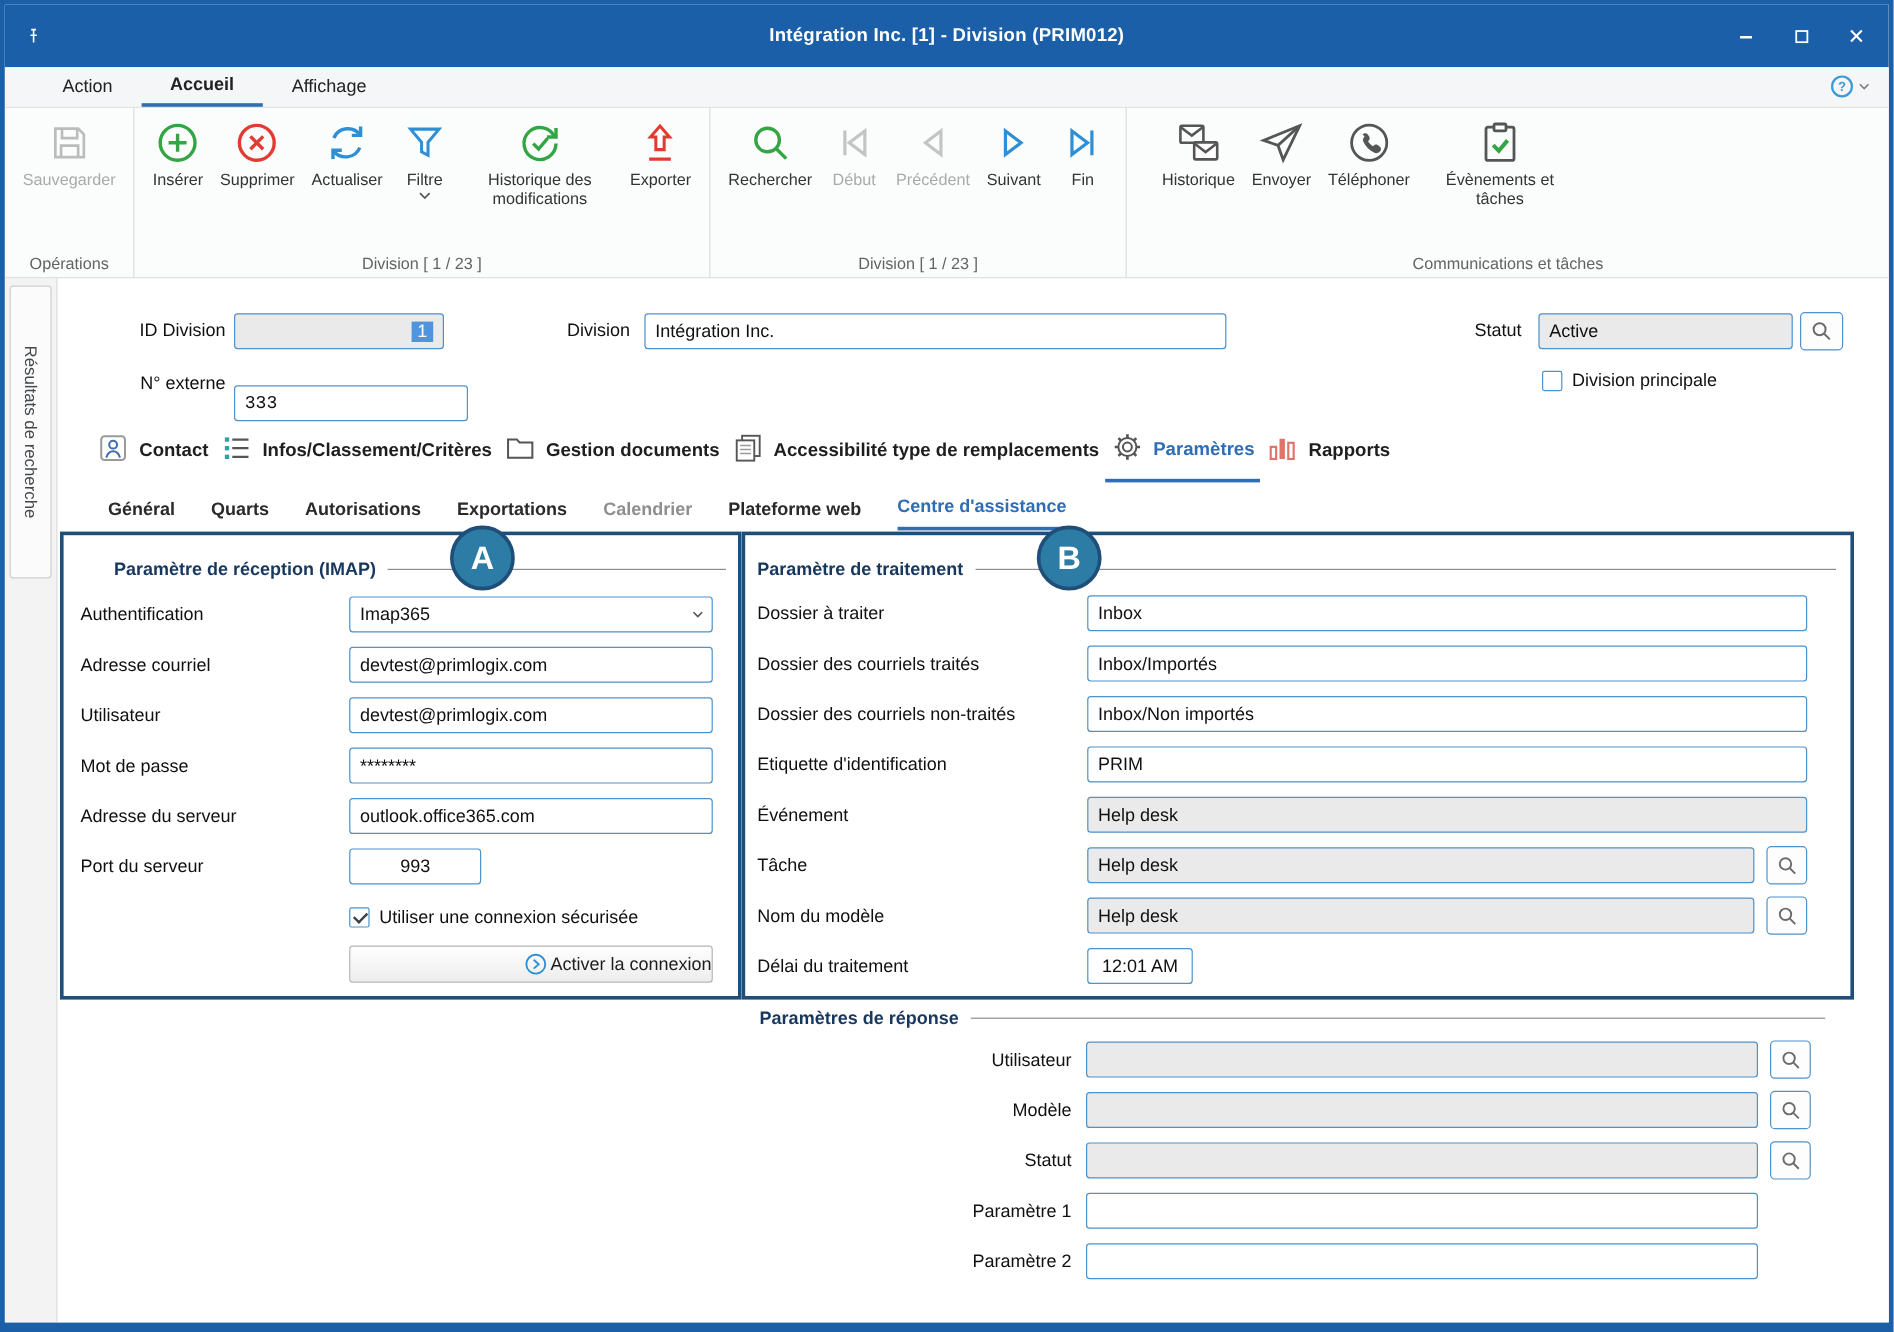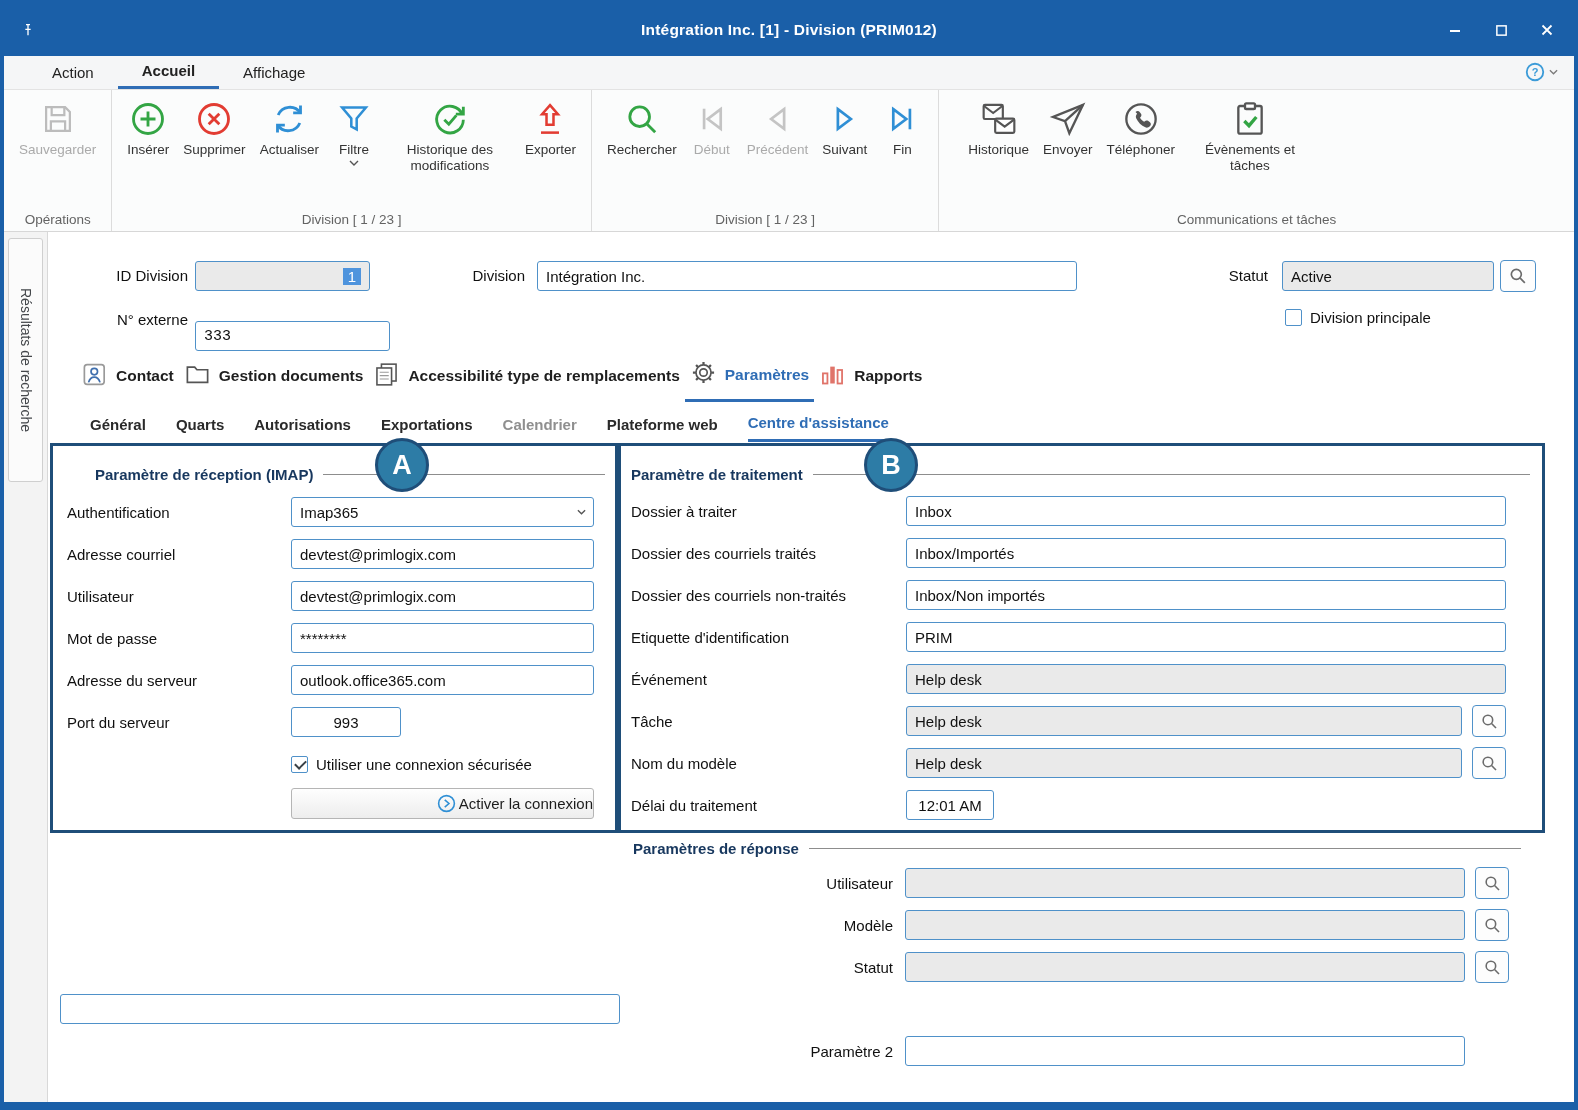--- a/index.html
+++ b/index.html
@@ -325,21 +325,21 @@
     </div>
 
     <div class="main">
 
       <span class="flabel" style="left:40px; top:33px; width:100px;">ID Division</span>
       <div class="field gray" style="left:147px; top:29px; width:175px; justify-content:flex-end;">
         <span class="sel">1</span>
       </div>
 
       <span class="flabel" style="left:395px; top:33px; width:82px;">Division</span>
-      <input class="field" style="left: 489px; top: 29px; width: 540px;" value="Intégration Inc.">
+      <input class="field" style="left: 489px; top: 29px; width: 485px;" value="Intégration Inc.">
 
       <span class="flabel" style="left:1150px; top:33px; width:70px;">Statut</span>
       <div class="field gray" style="left:1234px; top:29px; width:212px;">
         <span>Active</span>
       </div>
       <span class="sbtn" style="left:1452px; top:28px;">
         <svg width="20" height="20" viewBox="0 0 24 24" fill="none" stroke="#6b6b6b" stroke-width="2">
             <circle cx="10" cy="10" r="6"></circle>
             <path d="M14.6 14.6l5.6 5.6"></path>
           </svg>
@@ -354,20 +354,29 @@
       </span>
 
       <div class="tabs">
         <div class="tab">
           <span><svg width="27" height="27" viewBox="0 0 24 24" fill="none" stroke-width="1.5">
                 <rect x="3" y="3.2" width="17.6" height="17.6" rx="2.5" stroke="#9a9a9a"></rect>
                 <circle cx="11.8" cy="9.4" r="2.9" stroke="#3f6fae"></circle>
                 <path d="M6.7 19c.9-3.1 2.9-4.7 5.1-4.7s4.2 1.6 5.1 4.7" stroke="#3f6fae"></path>
               </svg></span>
           <span>Contact</span>
+        </div>
+        <div class="tab">
+          <span><svg width="27" height="27" viewBox="0 0 24 24">
+                <rect x="3" y="4" width="3.2" height="3.2" fill="#2aa5a0"></rect>
+                <rect x="3" y="10.4" width="3.2" height="3.2" fill="#2aa5a0"></rect>
+                <rect x="3" y="16.8" width="3.2" height="3.2" fill="#2aa5a0"></rect>
+                <path d="M8.5 5.6h12M8.5 12h12M8.5 18.4h12" stroke="#555" stroke-width="1.6"></path>
+              </svg></span>
+          <span>Infos/Classement/Critères</span>
         </div>
         <div class="tab">
           <span><svg width="27" height="27" viewBox="0 0 24 24" fill="none" stroke="#555" stroke-width="1.5">
                 <path d="M3 5.5h6.5l2 2.3H21v11.2H3z"></path>
               </svg></span>
           <span>Gestion documents</span>
         </div>
         <div class="tab">
           <span><svg width="27" height="27" viewBox="0 0 24 24" fill="none" stroke="#555" stroke-width="1.4">
                 <rect x="7.5" y="2.8" width="13" height="15" fill="#fff"></rect>
@@ -552,20 +561,21 @@
           <span class="resp-label">Statut</span>
           <div class="pinput gray resp-input"></div>
           <span class="sq">
               <svg width="19" height="19" viewBox="0 0 24 24" fill="none" stroke="#6b6b6b" stroke-width="2">
                 <circle cx="10" cy="10" r="6"></circle>
                 <path d="M14.6 14.6l5.6 5.6"></path>
               </svg>
             </span>
         </div>
         <div class="resp-row">
+          <span class="resp-label">Paramètre 1</span>
           <input class="pinput resp-input" value="" style="">
         </div>
         <div class="resp-row">
           <span class="resp-label">Paramètre 2</span>
           <input class="pinput resp-input" value="" style="">
         </div>
       </div>
 
     </div>
   </div>

